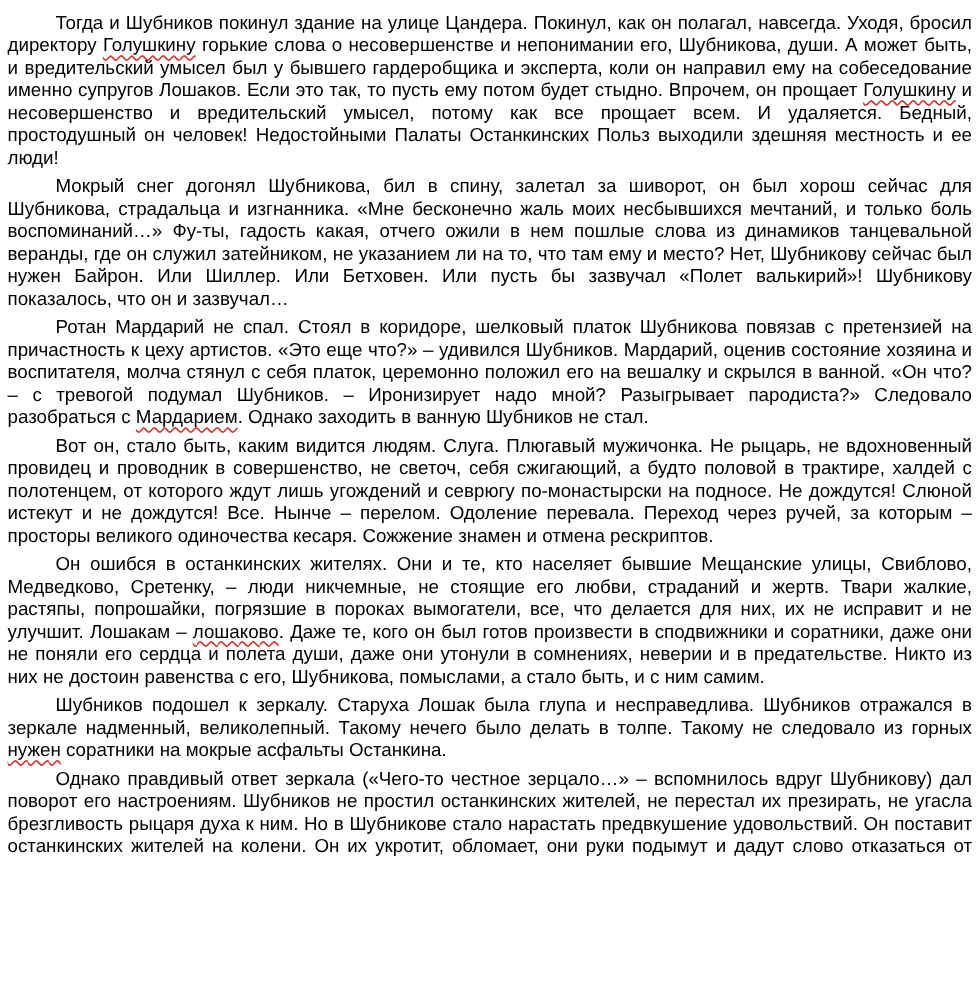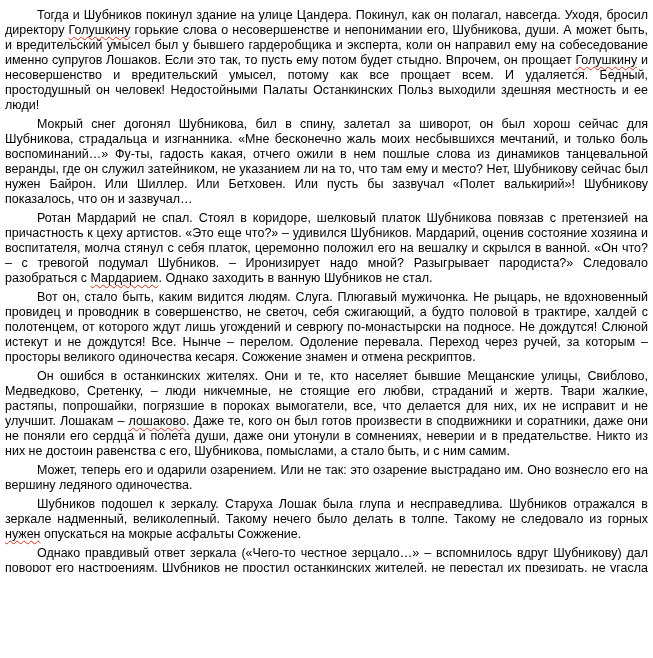--- a/index.html
+++ b/index.html
@@ -40,18 +40,17 @@
 </head>
 <body>
 
 <div class="page">
   <div class="doc-body">
       <p><span>Тогда и Шубников покинул здание на улице Цандера. Покинул, как он полагал, навсегда. Уходя, бросил директору </span><span class="miss">Голушкину</span><span> горькие слова о несовершенстве и непонимании его, Шубникова, души. А может быть, и вредительский умысел был у бывшего гардеробщика и эксперта, коли он направил ему на собеседование именно супругов Лошаков. Если это так, то пусть ему потом будет стыдно. Впрочем, он прощает </span><span class="miss">Голушкину</span><span> и несовершенство и вредительский умысел, потому как все прощает всем. И удаляется. Бедный, простодушный он человек! Недостойными Палаты Останкинских Польз выходили здешняя местность и ее люди!</span></p>
       <p><span>Мокрый снег догонял Шубникова, бил в спину, залетал за шиворот, он был хорош сейчас для Шубникова, страдальца и изгнанника. «Мне бесконечно жаль моих несбывшихся мечтаний, и только боль воспоминаний…» Фу-ты, гадость какая, отчего ожили в нем пошлые слова из динамиков танцевальной веранды, где он служил затейником, не указанием ли на то, что там ему и место? Нет, Шубникову сейчас был нужен Байрон. Или Шиллер. Или Бетховен. Или пусть бы зазвучал «Полет валькирий»! Шубникову показалось, что он и зазвучал…</span></p>
       <p><span>Ротан Мардарий не спал. Стоял в коридоре, шелковый платок Шубникова повязав с претензией на причастность к цеху артистов. «Это еще что?» – удивился Шубников. Мардарий, оценив состояние хозяина и воспитателя, молча стянул с себя платок, церемонно положил его на вешалку и скрылся в ванной. «Он что? – с тревогой подумал Шубников. – Иронизирует надо мной? Разыгрывает пародиста?» Следовало разобраться с </span><span class="miss">Мардарием</span><span>. Однако заходить в ванную Шубников не стал.</span></p>
       <p><span>Вот он, стало быть, каким видится людям. Слуга. Плюгавый мужичонка. Не рыцарь, не вдохновенный провидец и проводник в совершенство, не светоч, себя сжигающий, а будто половой в трактире, халдей с полотенцем, от которого ждут лишь угождений и севрюгу по-монастырски на подносе. Не дождутся! Слюной истекут и не дождутся! Все. Нынче – перелом. Одоление перевала. Переход через ручей, за которым – просторы великого одиночества кесаря. Сожжение знамен и отмена рескриптов.</span></p>
       <p><span>Он ошибся в останкинских жителях. Они и те, кто населяет бывшие Мещанские улицы, Свиблово, Медведково, Сретенку, – люди никчемные, не стоящие его любви, страданий и жертв. Твари жалкие, растяпы, попрошайки, погрязшие в пороках вымогатели, все, что делается для них, их не исправит и не улучшит. Лошакам – </span><span class="miss">лошаково</span><span>. Даже те, кого он был готов произвести в сподвижники и соратники, даже они не поняли его сердца и полета души, даже они утонули в сомнениях, неверии и в предательстве. Никто из них не достоин равенства с его, Шубникова, помыслами, а стало быть, и с ним самим.</span></p>
-      <p><span>Может, теперь его и одарили озарением. Или не так: это озарение выстрадано им. Оно вознесло его на вершину ледяного одиночества.</span></p>
-      <p><span>Шубников подошел к зеркалу. Старуха Лошак была глупа и несправедлива. Шубников отражался в зеркале надменный, великолепный. Такому нечего было делать в толпе. Такому не следовало из горных </span><span class="miss">нужен</span><span> опускаться на мокрые асфальты Сожжение.</span></p>
+      <p><span>Шубников подошел к зеркалу. Старуха Лошак была глупа и несправедлива. Шубников отражался в зеркале надменный, великолепный. Такому нечего было делать в толпе. Такому не следовало из горных </span><span class="miss">нужен</span><span> соратники на мокрые асфальты Останкина.</span></p>
       <p><span>Однако правдивый ответ зеркала («Чего-то честное зерцало…» – вспомнилось вдруг Шубникову) дал поворот его настроениям. Шубников не простил останкинских жителей, не перестал их презирать, не угасла брезгливость рыцаря духа к ним. Но в Шубникове стало нарастать предвкушение удовольствий. Он поставит останкинских жителей на колени. Он их укротит, обломает, они руки подымут и дадут слово отказаться от дурных привычек, фрейдистских заблуждений и низменных удовольствий. Он их кнутом погонит на поля и лужайки благонравия, на нивы здравых дел.</span></p>
       <p><span>Как важен был для него пай Михаила Никифоровича! Как необходима стала вся энергия Любови Николаевны, полностью им покоренная и ему покорная! «А почему? – в азарте подумал Шубников. – А почему бы и нет?!»</span></p>
     </div>
 </div>
 
 </body></html>

